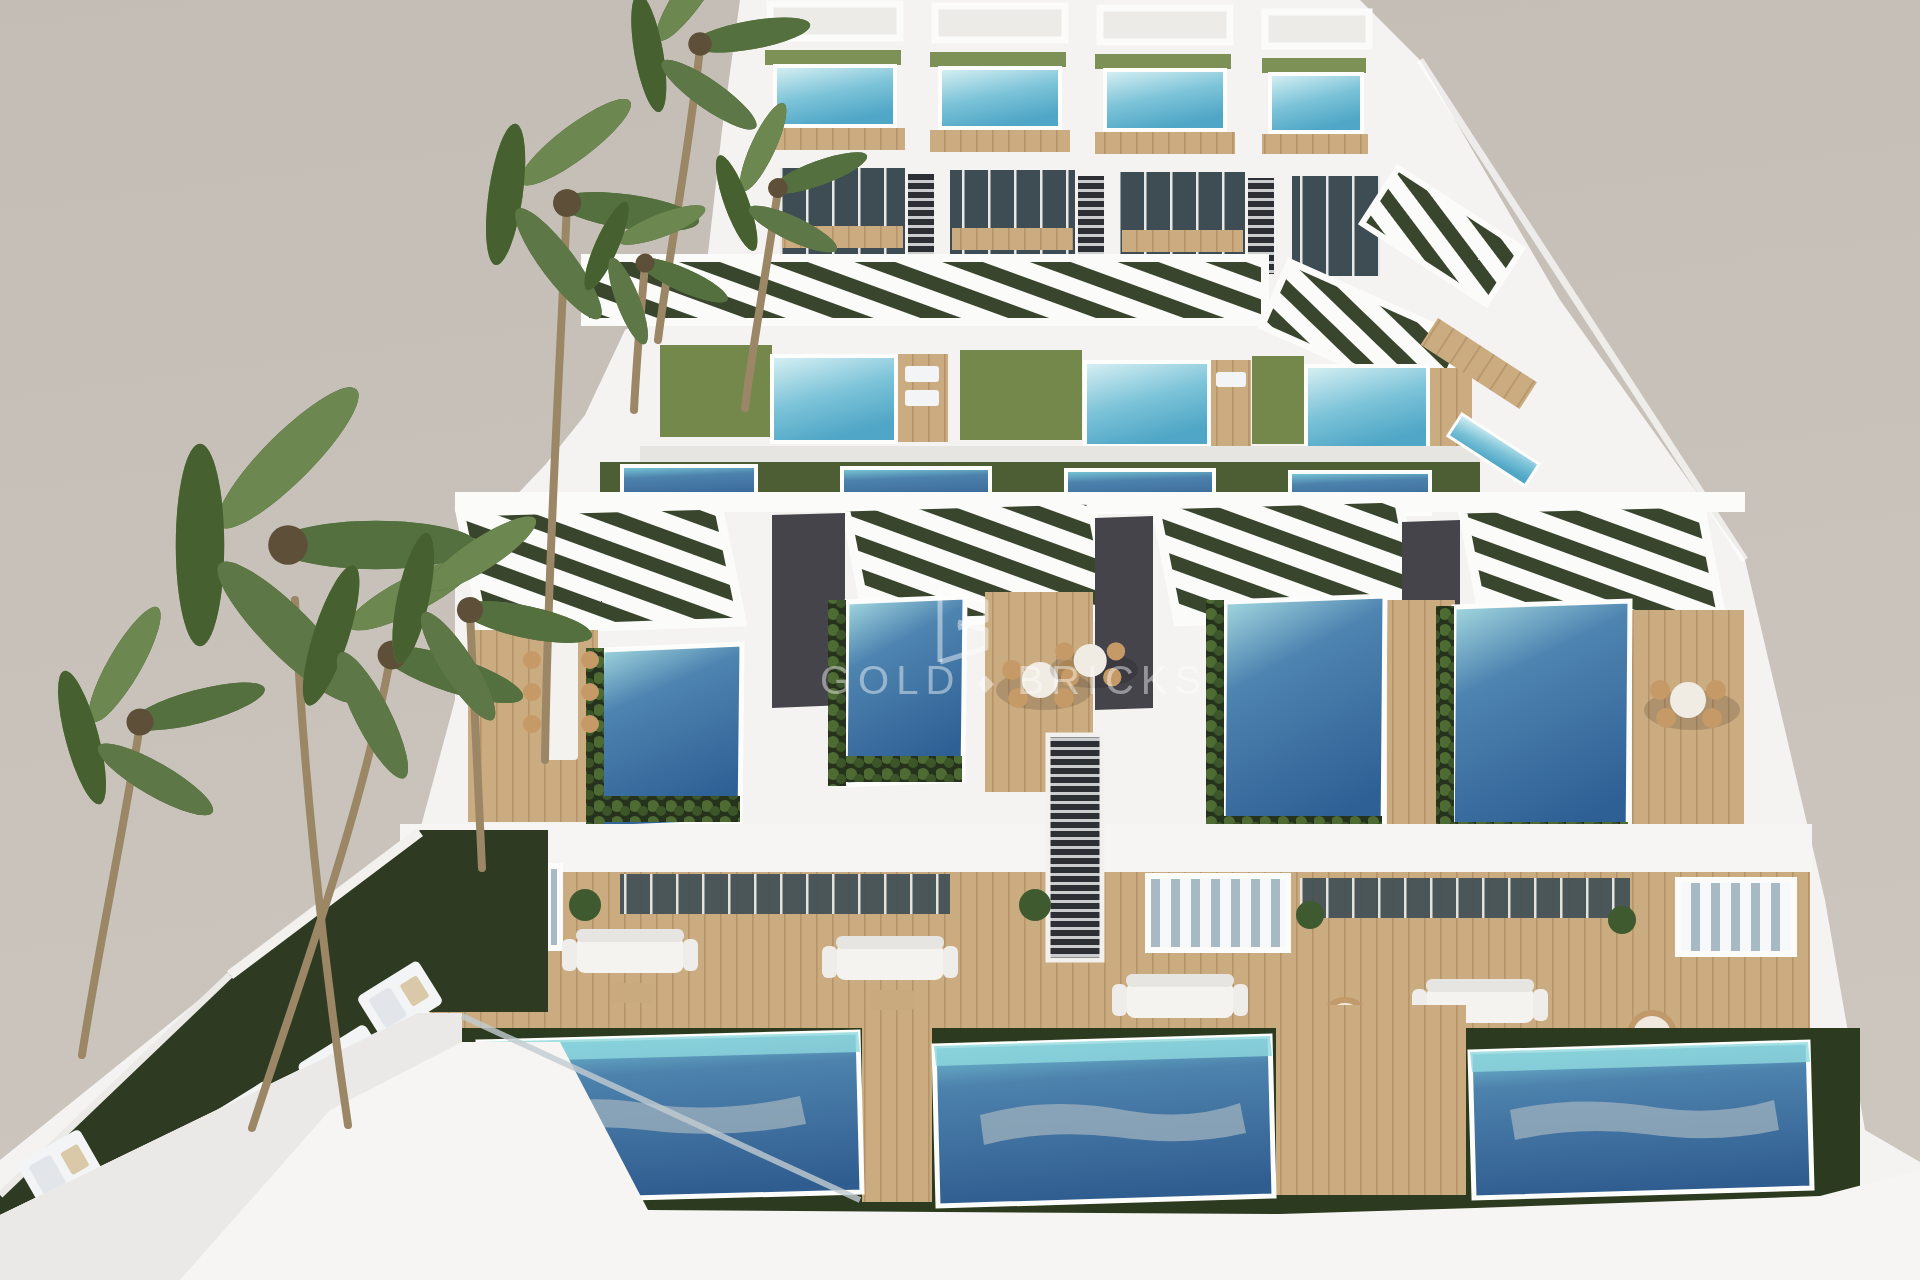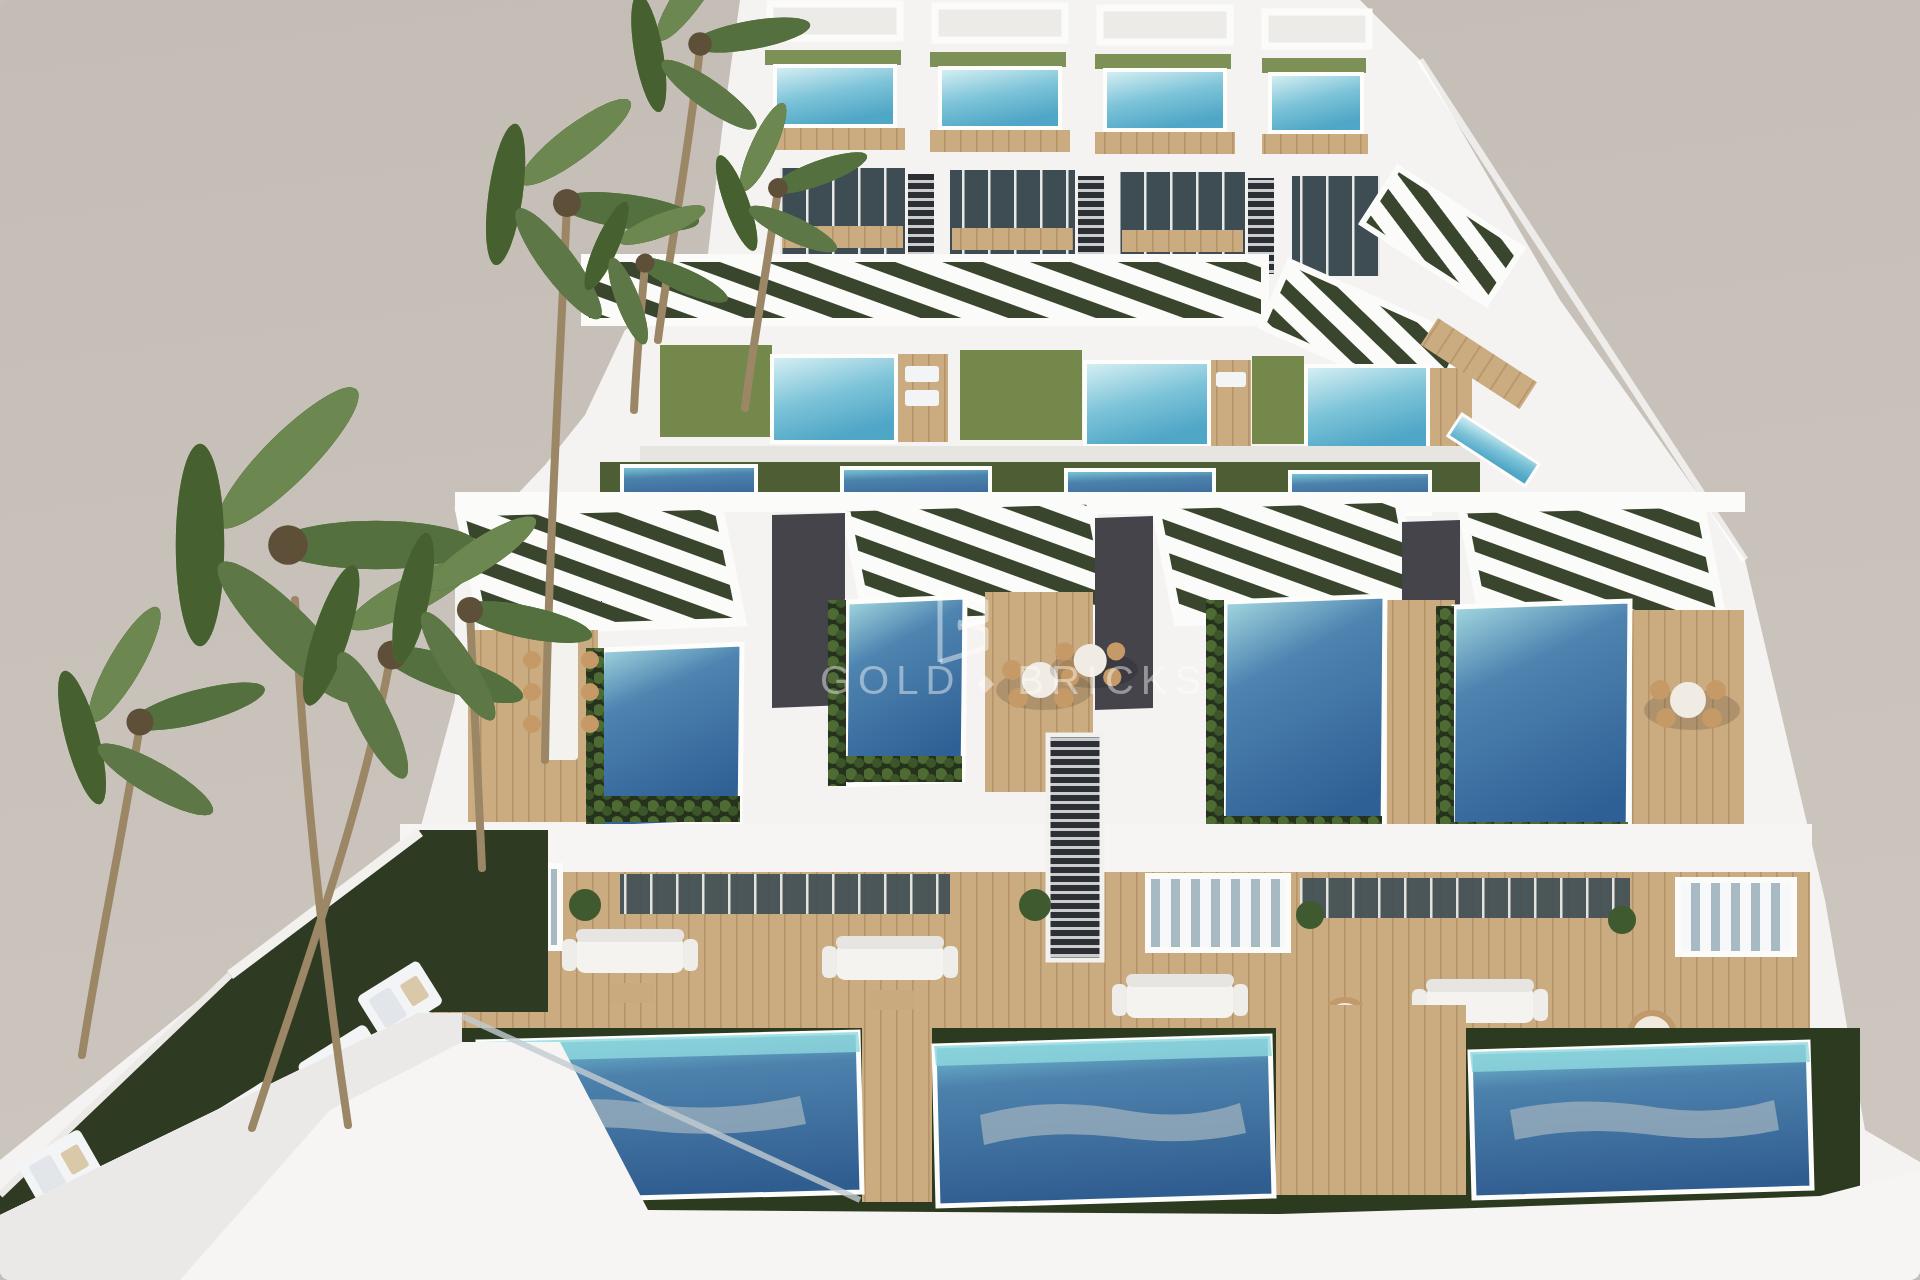--- a/index.html
+++ b/index.html
@@ -1,17 +1,17 @@
 <!DOCTYPE html>
 <html><head>
 <meta charset="utf-8">
 <style>
   html,body{margin:0;padding:0;background:#c6bfb7;}
   .stage{width:1920px;height:1280px;overflow:hidden;position:relative;
-         font-family:"Liberation Sans", sans-serif;border-radius:10px;}
+         font-family:"Liberation Sans", sans-serif;}
   svg{display:block}
   .wm-text{font-family:"Liberation Sans", sans-serif;font-weight:400;
            letter-spacing:7px;font-size:40px;fill:#ffffff;fill-opacity:.44}
 </style>
 </head>
 <body>
 
 <div class="stage">
 <svg viewBox="0 0 1920 1280" width="1920" height="1280">
   <defs>

